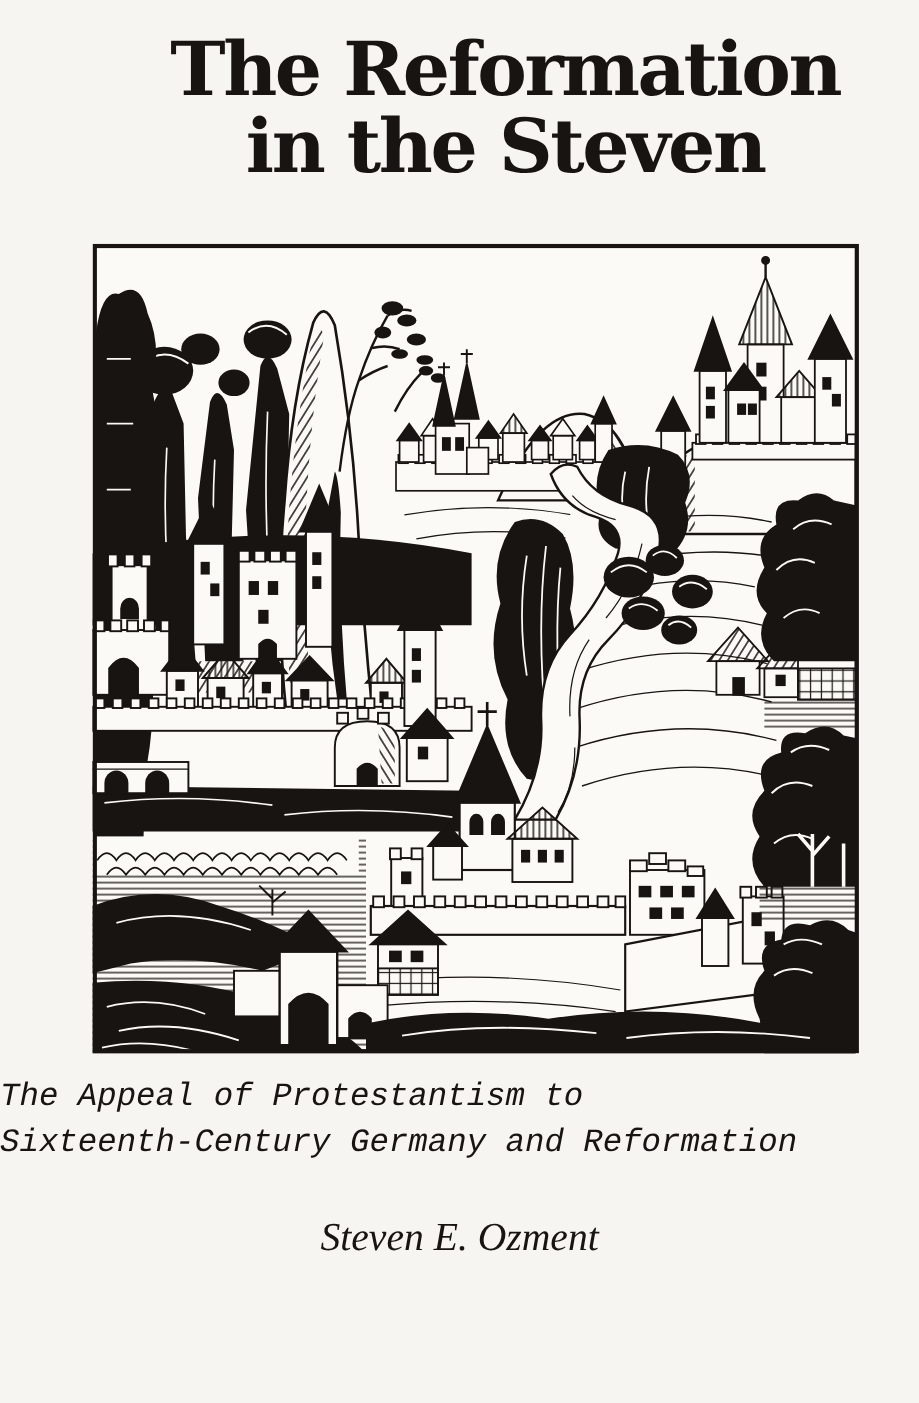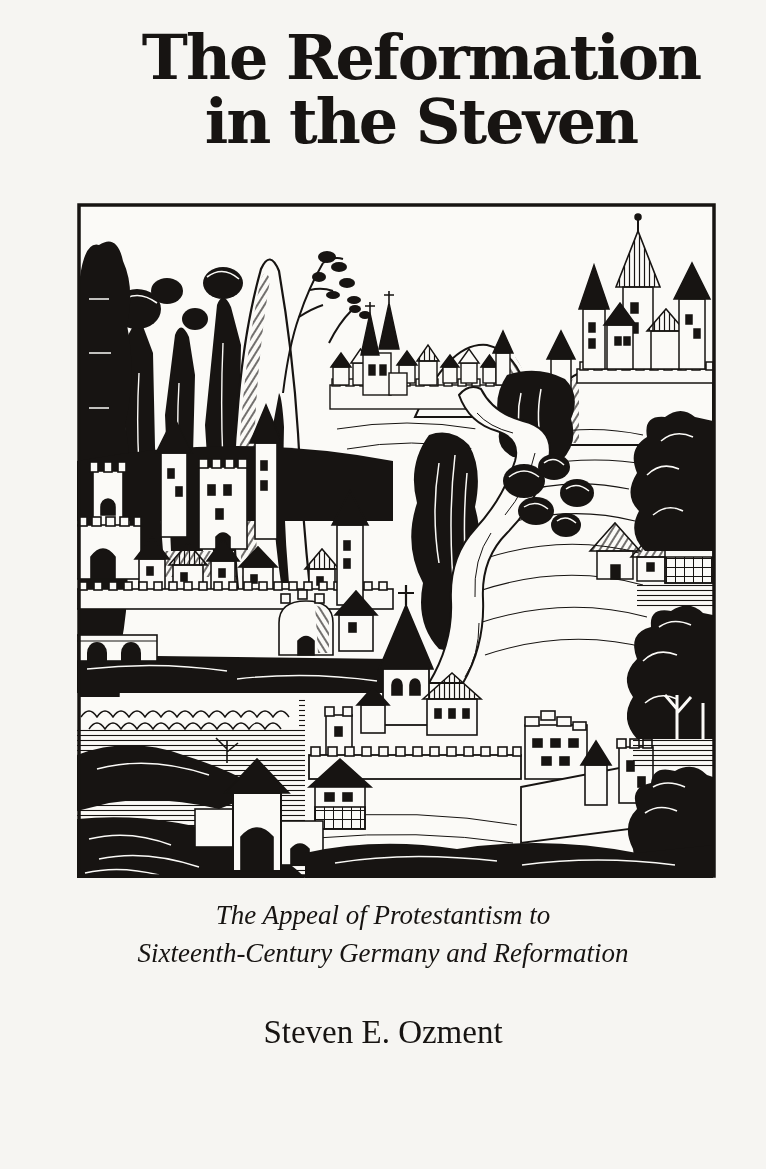--- a/index.html
+++ b/index.html
@@ -20,28 +20,28 @@
     font-family:"DejaVu Serif","Liberation Serif",serif;
     padding-left:38px;
   }
   .art{
     position:absolute;left:77px;top:203px;width:639px;height:675px;
     margin:0;padding:0;
   }
   .art svg{display:block;width:639px;height:675px;}
   .subtitle{
     position:absolute;top:896px;left:0;width:100%;
-    margin:0;text-align:center;
+    margin:0;
     font-style:italic;font-size:27px;line-height:1.42;
-    font-family:Liberation Serif, serif;
+    font-family:Liberation Mono, monospace;
   }
   .author{
     position:absolute;top:1014px;left:0;width:100%;
     margin:0;text-align:center;
-    font-size:33px;
+    font-style:italic;font-size:33px;
     font-family:"Liberation Serif","DejaVu Serif",serif;
   }
 </style>
 </head>
 <body>
 
 <div class="cover">
 
   <h1 class="title"><span>The Reformation</span><br><span>in the Steven</span></h1>
 

